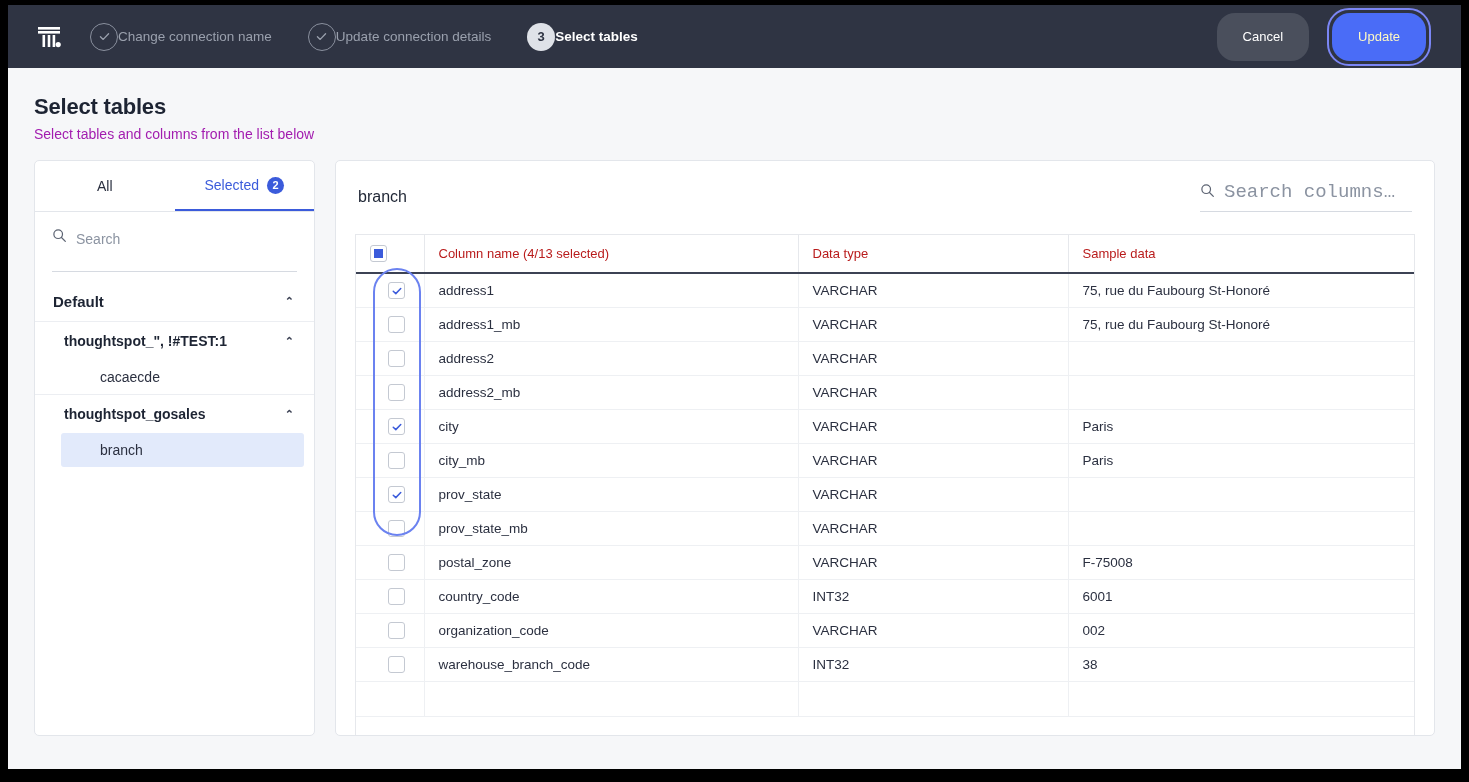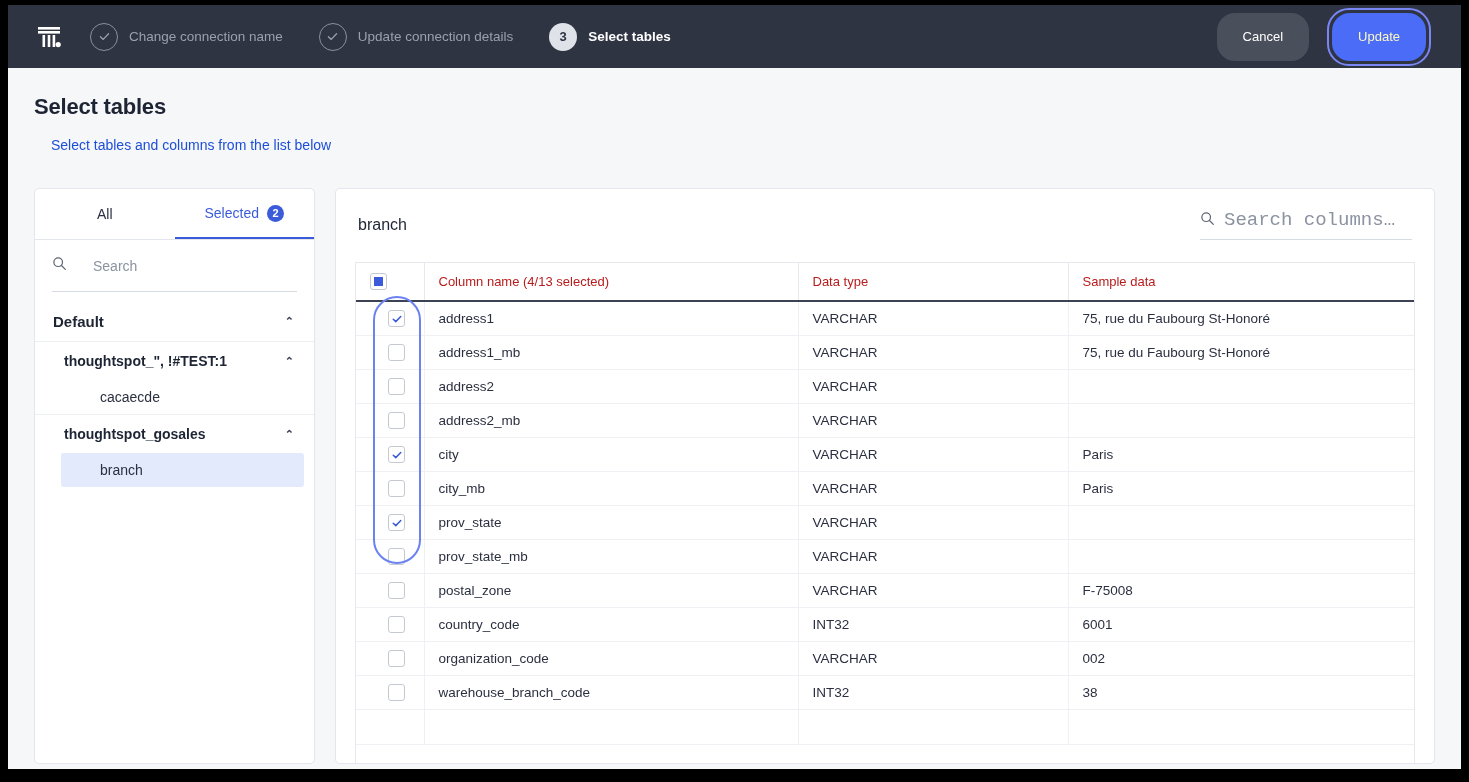--- a/index.html
+++ b/index.html
@@ -44,21 +44,20 @@
   }
   .steps {
     display: flex;
     align-items: center;
     gap: 0px;
     flex: 1;
   }
   .step {
     display: flex;
     align-items: center;
-    gap: 11px;
     margin-right: 36px;
     cursor: pointer;
   }
   .step-circle {
     width: 28px;
     height: 28px;
     border-radius: 50%;
     display: flex;
     align-items: center;
     justify-content: center;
@@ -121,22 +120,22 @@
   }
   .page-title {
     font-size: 22px;
     font-weight: bold;
     color: #1d2433;
     margin: 0 0 6px 0;
     letter-spacing: -0.2px;
   }
   .page-sub {
     font-size: 14px;
-    color: #1d4ed8;
-    margin: 17px;
+    color: #a21caf;
+    margin: 0;
   }
 
   
   .content {
     display: flex;
     gap: 20px;
     padding: 0 26px 0 26px;
     box-sizing: border-box;
   }
 
@@ -185,23 +184,23 @@
     display: inline-flex;
     align-items: center;
     justify-content: center;
     padding: 0 5px;
     box-sizing: border-box;
   }
   .side-search {
     margin: 16px 17px 0 17px;
     border-bottom: 1px solid #d6dae1;
     display: flex;
-    align-items: center;
-    gap: 26px;
-    padding-bottom: 16px;
+    align-items: flex-end;
+    gap: 9px;
+    padding-bottom: 24px;
     flex: none;
   }
   .side-search input {
     border: none;
     outline: none;
     font-size: 14px;
     font-family: inherit;
     color: #2b3040;
     background: transparent;
     width: 100%;

